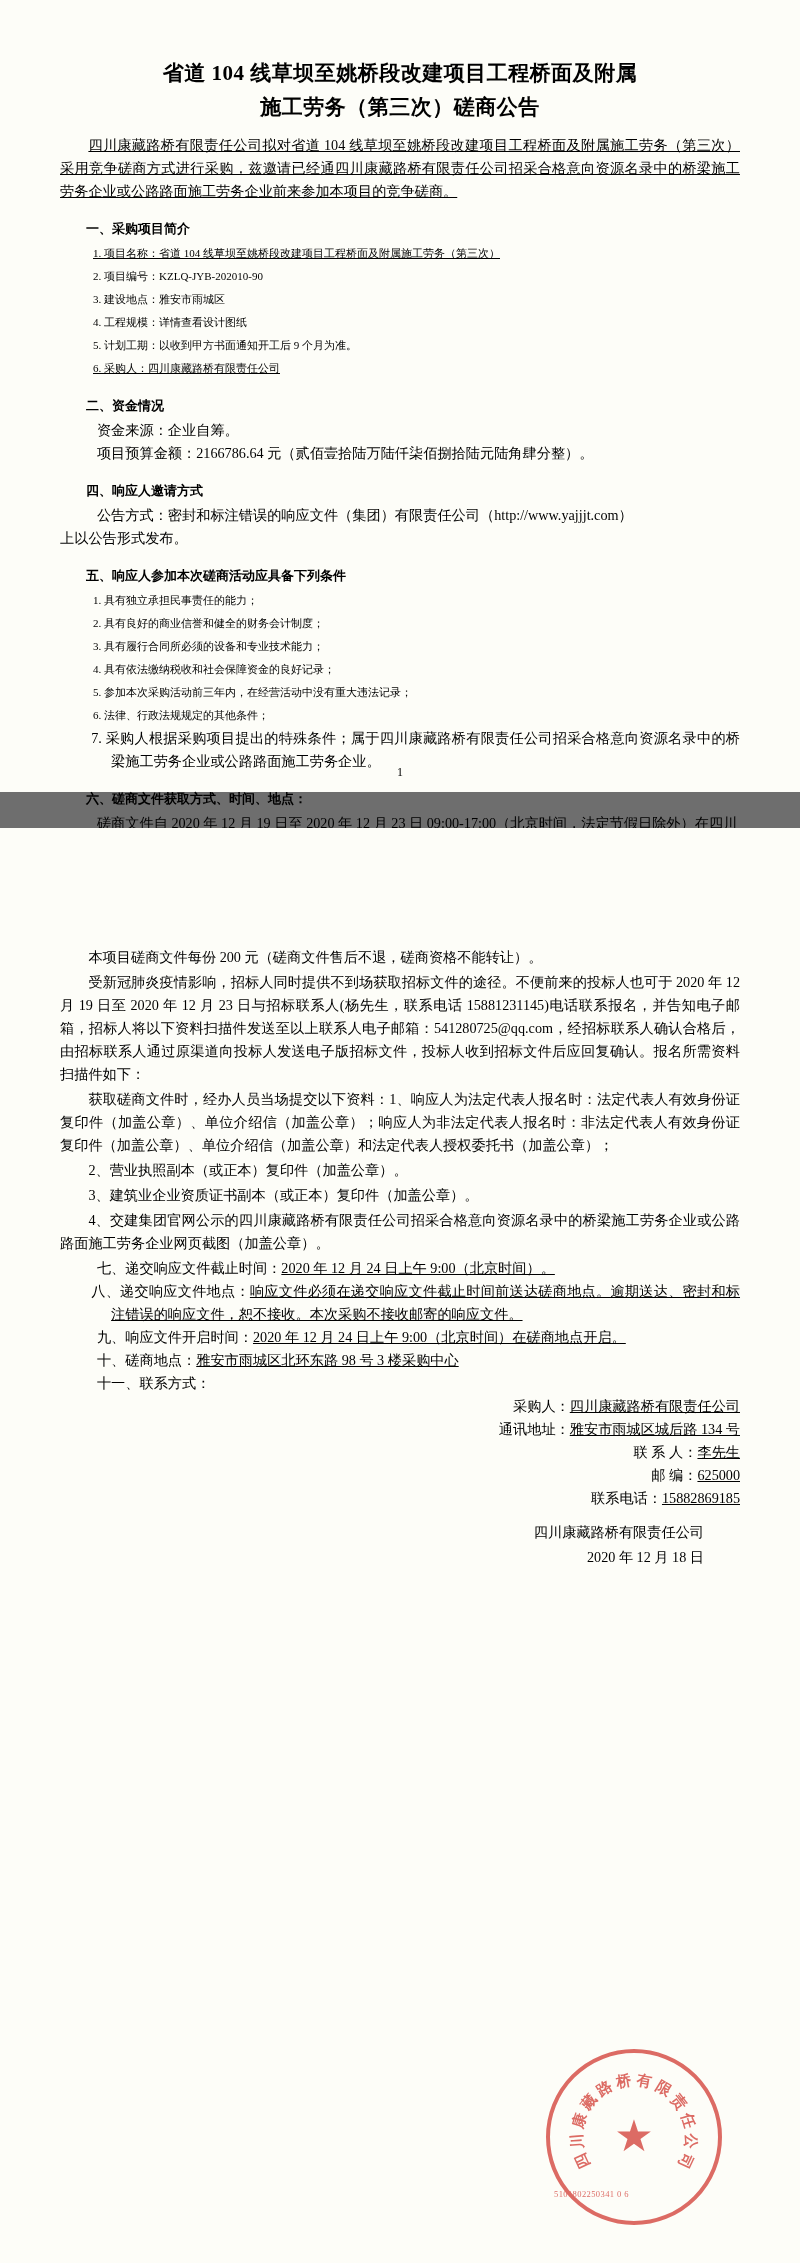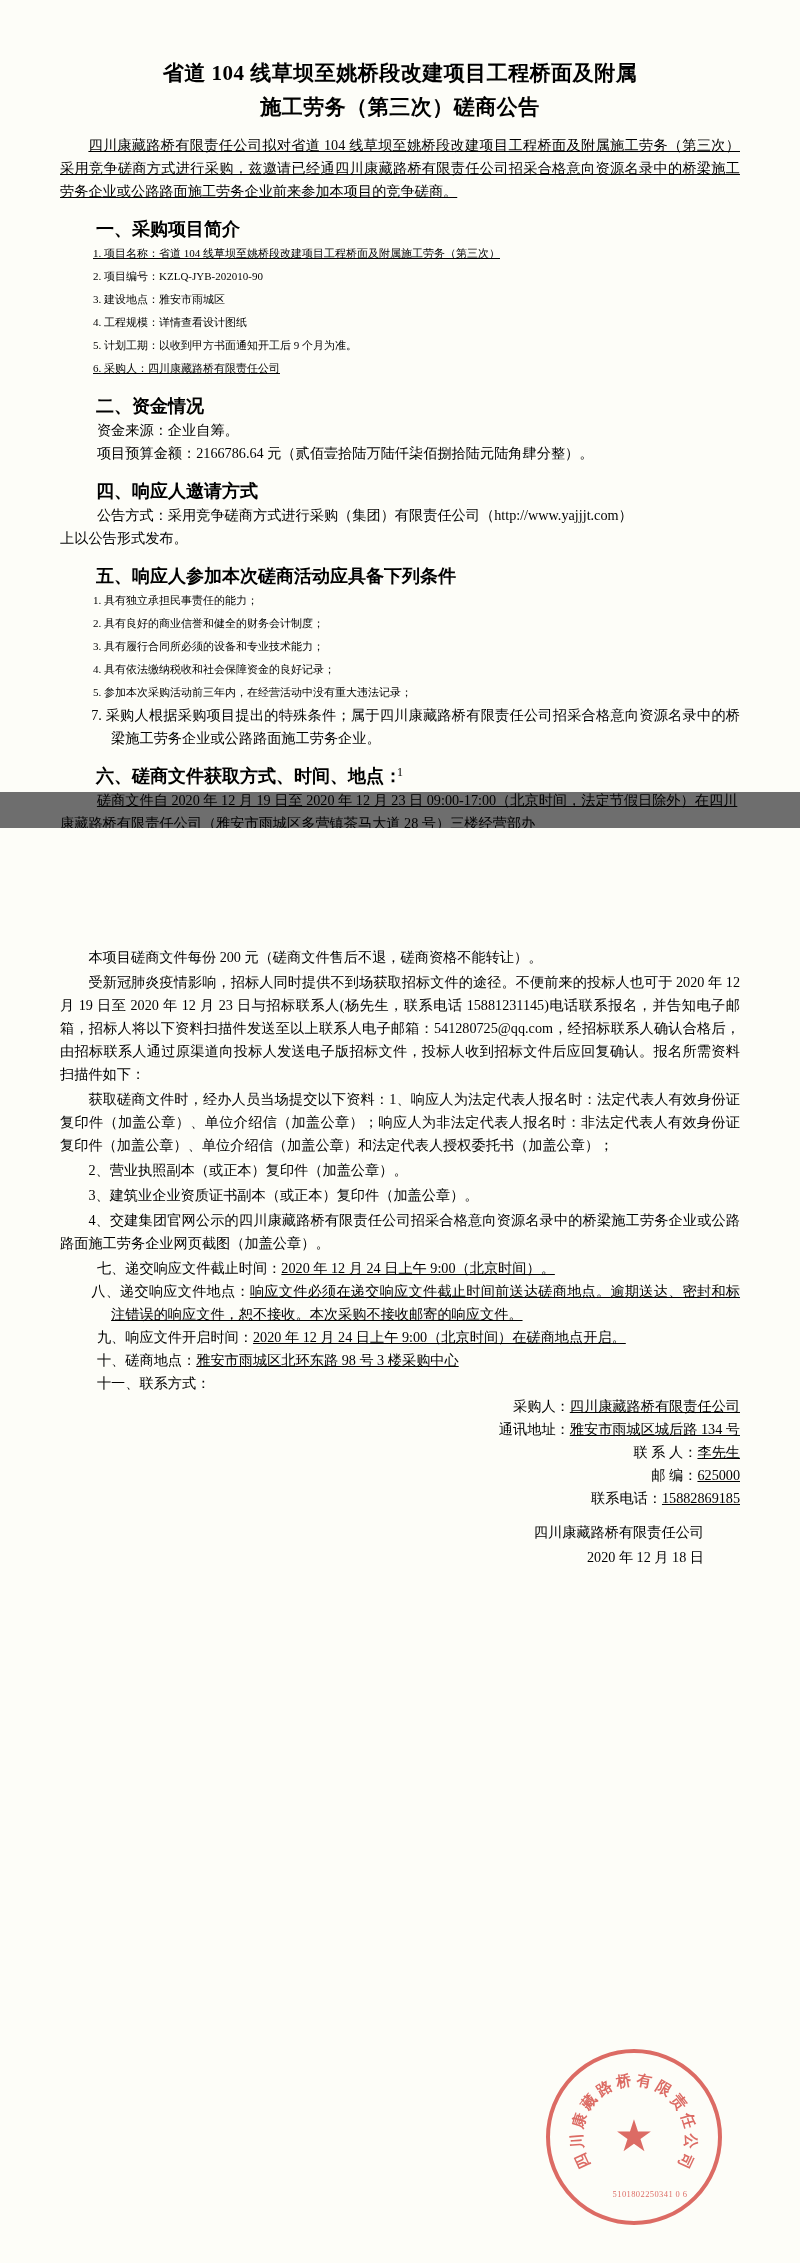--- a/index.html
+++ b/index.html
@@ -34,21 +34,21 @@
     margin: 0 0 2px 0;
     font-size: 14.2px;
     line-height: 23px;
     text-align: justify;
     text-justify: inter-ideograph;
   }
   .indent2 { text-indent: 2em; }
   .u { text-decoration: underline; }
   .section {
     margin: 14px 0 1px 0;
-    font-size: 18px;
+    font-size: 13px;
     font-weight: bold;
     line-height: 24px;
     text-indent: 2em;
   }
   .item {
     font-size: 11px;
     line-height: 23px;
     text-indent: 3em;
     margin: 0;
   }
@@ -130,24 +130,23 @@
     left: 50%;
     top: 50%;
     font-size: 15px;
     color: #d0342c;
     font-weight: bold;
     transform-origin: 0 66px;
     font-family: "Liberation Serif", serif;
   }
   .seal .sealnum {
     position: absolute;
-    left: 16px;
+    left: 4px;
     bottom: 22px;
     width: 100%;
-    text-align: center;
     font-size: 8.5px;
     color: #d0342c;
     letter-spacing: 0.4px;
   }
 </style>
 </head>
 <body>
 
 <div class="page page1">
 
@@ -164,29 +163,30 @@
   <p class="item">3. 建设地点：雅安市雨城区</p>
   <p class="item">4. 工程规模：详情查看设计图纸</p>
   <p class="item">5. 计划工期：以收到甲方书面通知开工后 9 个月为准。</p>
   <p class="item u">6. 采购人：四川康藏路桥有限责任公司</p>
 
   <p class="section">二、资金情况</p>
   <p class="item2">资金来源：企业自筹。</p>
   <p class="item2">项目预算金额：2166786.64 元（贰佰壹拾陆万陆仟柒佰捌拾陆元陆角肆分整）。</p>
 
   <p class="section">四、响应人邀请方式</p>
-  <p class="item2">公告方式：采用竞争磋商方式进行采购（集团）有限责任公司（http://www.yajjjt.com）</p>
+  <p class="item2">公告方式：密封和标注错误的响应文件（集团）有限责任公司（http://www.yajjjt.com）</p>
   <p class="para">上以公告形式发布。</p>
 
   <p class="section">五、响应人参加本次磋商活动应具备下列条件</p>
   <p class="item">1. 具有独立承担民事责任的能力；</p>
   <p class="item">2. 具有良好的商业信誉和健全的财务会计制度；</p>
   <p class="item">3. 具有履行合同所必须的设备和专业技术能力；</p>
   <p class="item">4. 具有依法缴纳税收和社会保障资金的良好记录；</p>
   <p class="item">5. 参加本次采购活动前三年内，在经营活动中没有重大违法记录；</p>
+  <p class="item">6. 法律、行政法规规定的其他条件；</p>
   <p class="hang">7. 采购人根据采购项目提出的特殊条件；属于四川康藏路桥有限责任公司招采合格意向资源名录中的桥梁施工劳务企业或公路路面施工劳务企业。</p>
 
   <p class="section">六、磋商文件获取方式、时间、地点：</p>
   <p class="item2 u">磋商文件自 2020 年 12 月 19 日至 2020 年 12 月 23 日 09:00-17:00（北京时间，法定节假日除外）在四川康藏路桥有限责任公司（雅安市雨城区多营镇茶马大道 28 号）三楼经营部办</p>
 
   <div class="pagenum">1</div>
 </div>
 
 <div class="gap"></div>
 

